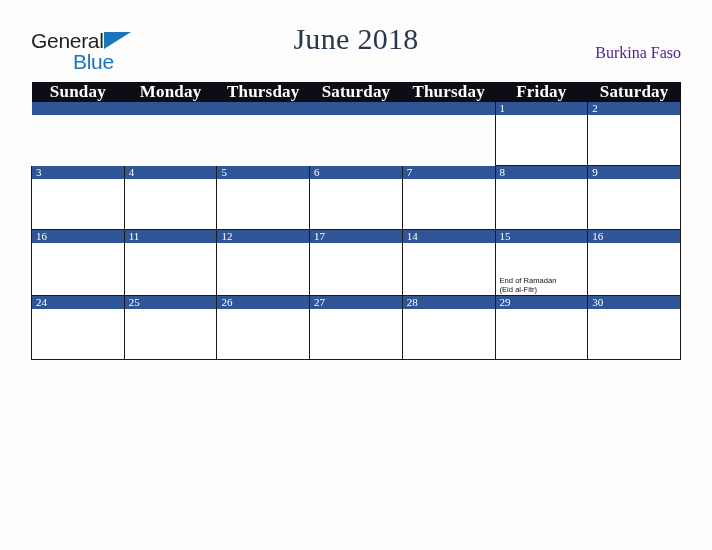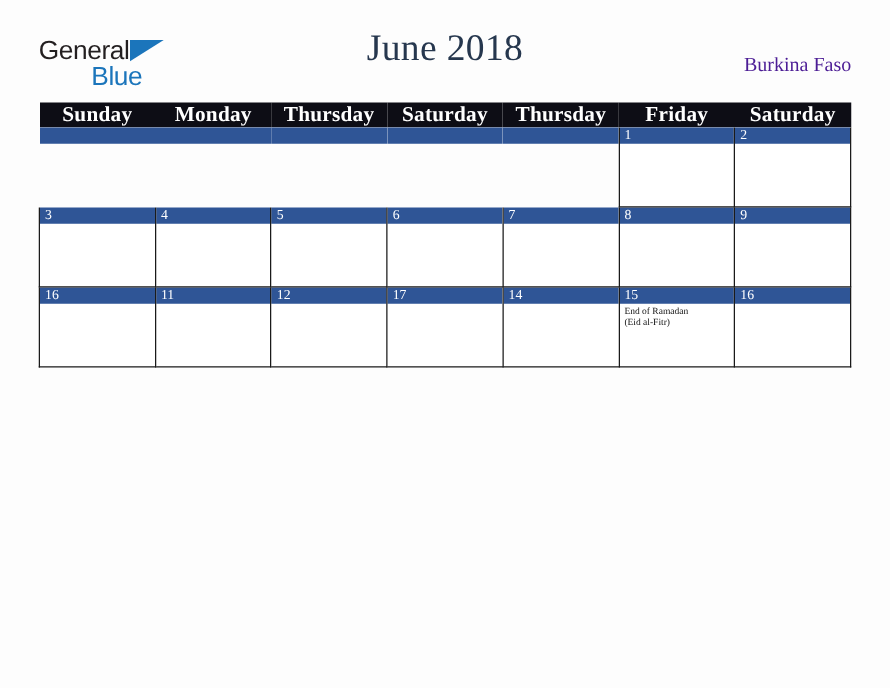--- a/index.html
+++ b/index.html
@@ -136,21 +136,22 @@
     background: #2f5596;
   }
   td.empty .daynum {
     background: #2f5596;
   }
   .events {
     padding: 1px 3px 0 4px;
     font-size: 7.6px;
     line-height: 9.4px;
     color: #111111;
-    font-family: Liberation Serif, serif;
+    font-family: Liberation Sans, sans-serif;
+    margin-top: 32px;
   }
   .event-line {
     display: block;
     white-space: nowrap;
   }
 </style>
 </head>
 <body>
 
 <div class="page">
@@ -248,16 +249,39 @@
             <span class="daynum">15</span>
             <div class="events">
               <span class="event-line">End of Ramadan</span>
               <span class="event-line">(Eid al-Fitr)</span>
             </div>
           </td>
           <td>
             <span class="daynum">16</span>
           </td>
         </tr>
+        <tr>
+          <td>
+            <span class="daynum">24</span>
+          </td>
+          <td>
+            <span class="daynum">25</span>
+          </td>
+          <td>
+            <span class="daynum">26</span>
+          </td>
+          <td>
+            <span class="daynum">27</span>
+          </td>
+          <td>
+            <span class="daynum">28</span>
+          </td>
+          <td>
+            <span class="daynum">29</span>
+          </td>
+          <td>
+            <span class="daynum">30</span>
+          </td>
+        </tr>
       </tbody>
   </table>
 
 </div>
 
 </body></html>

